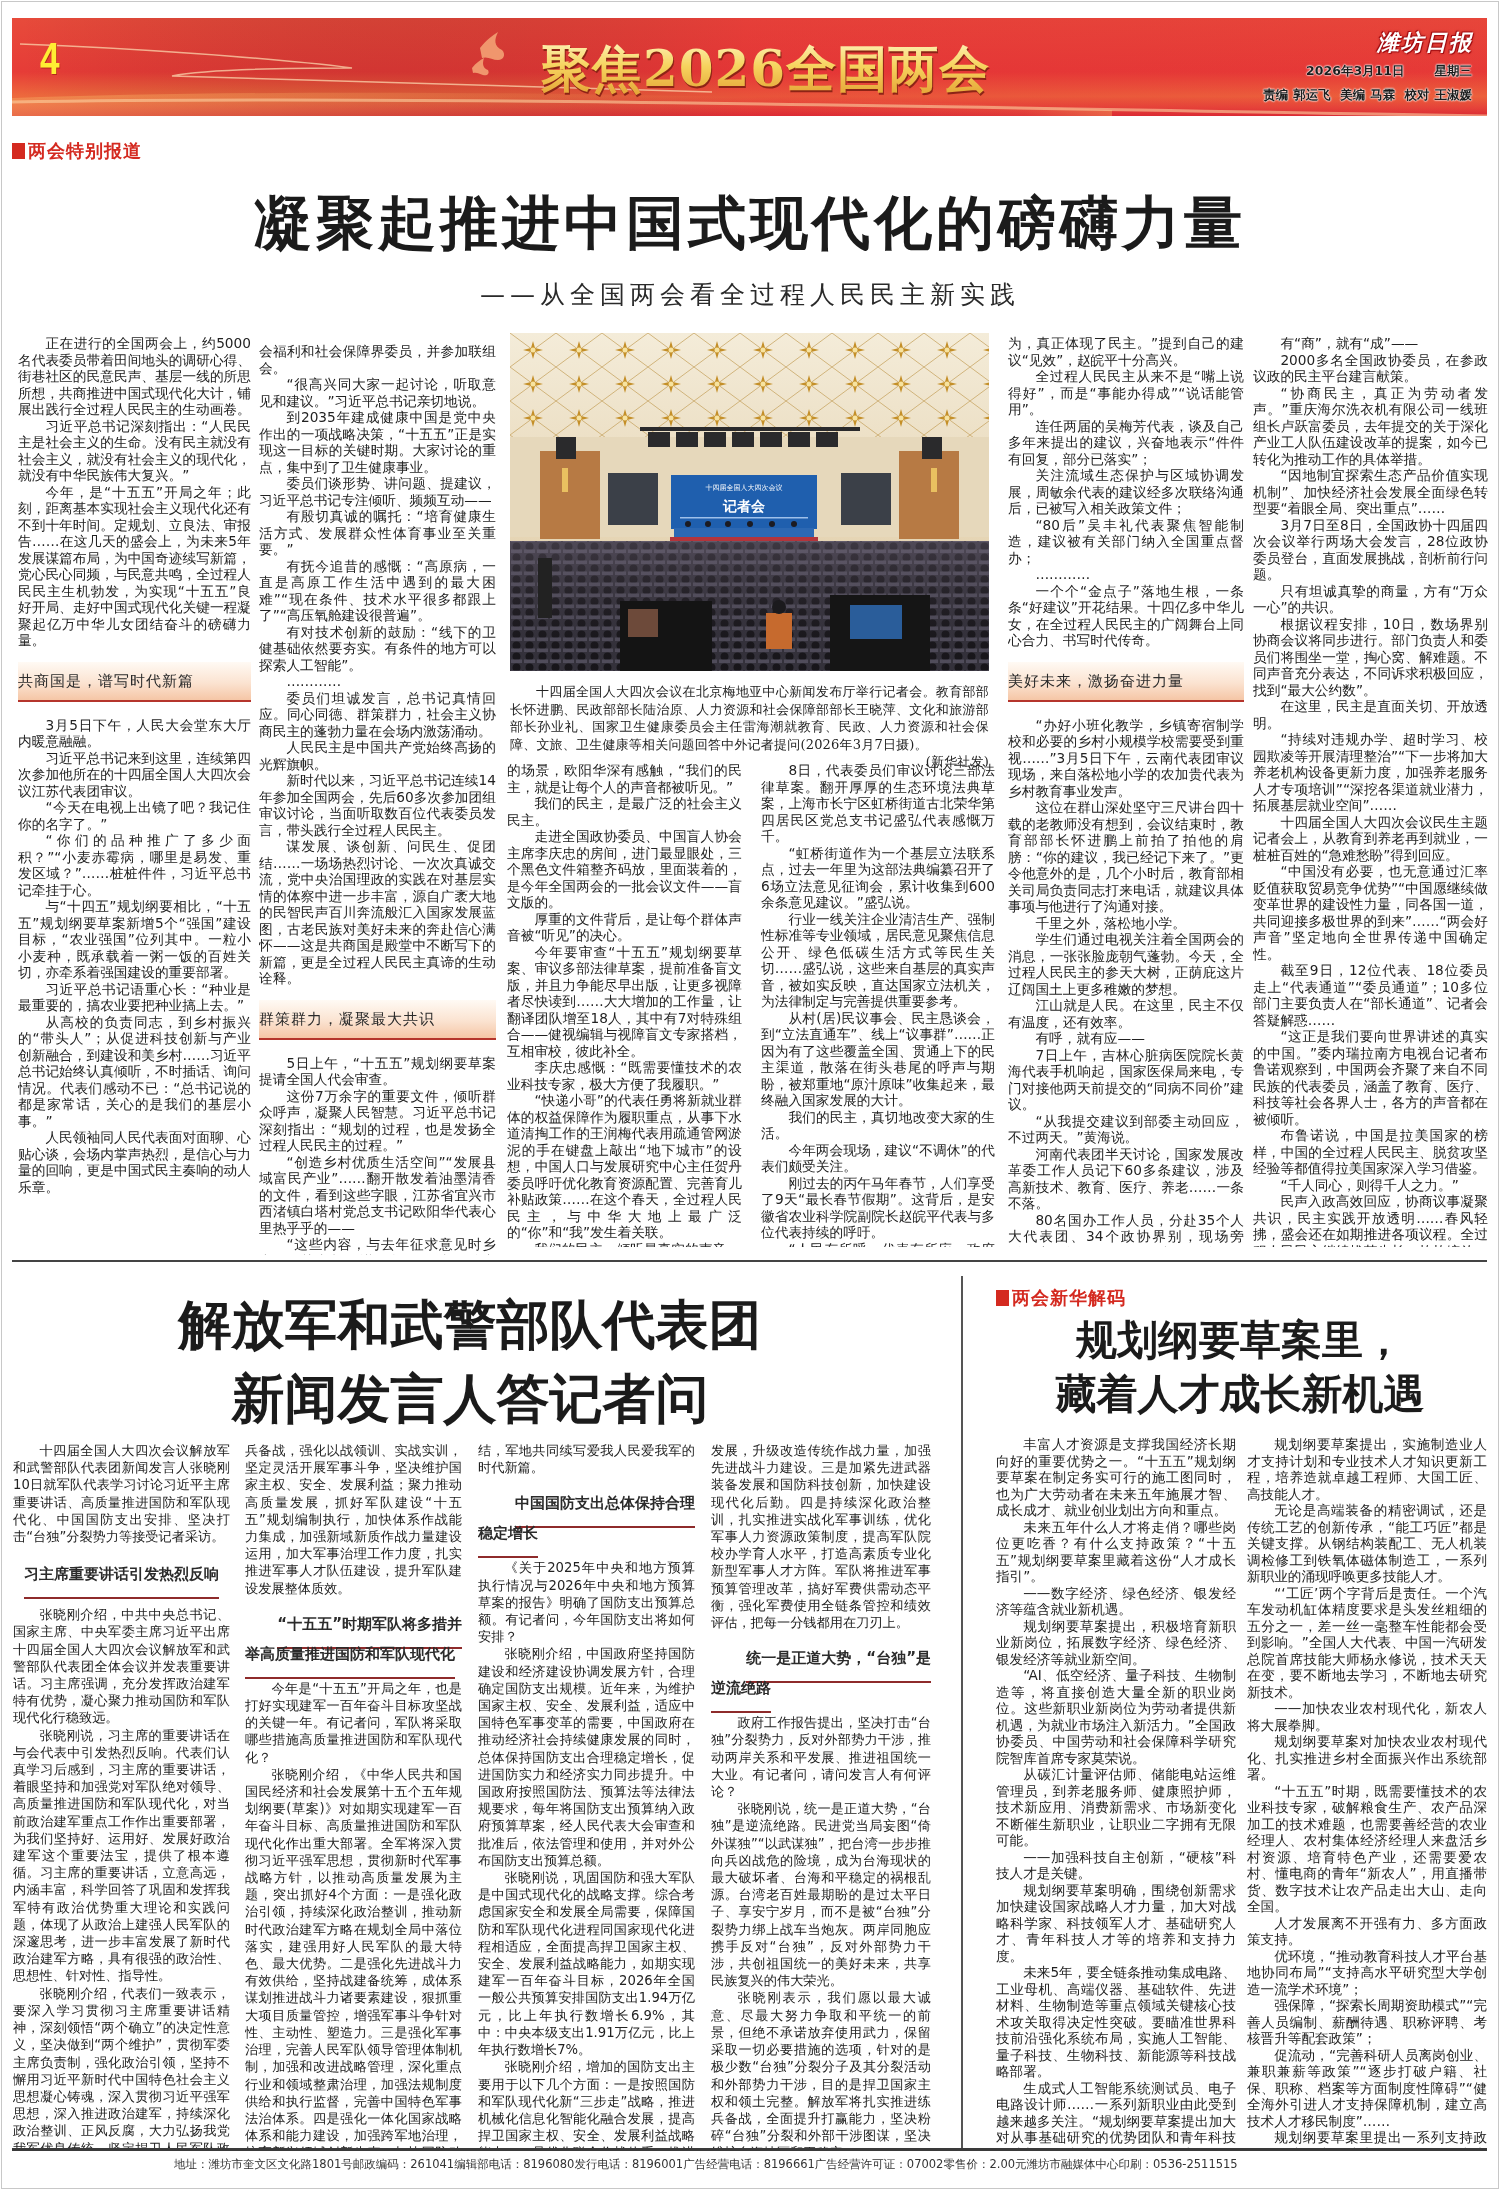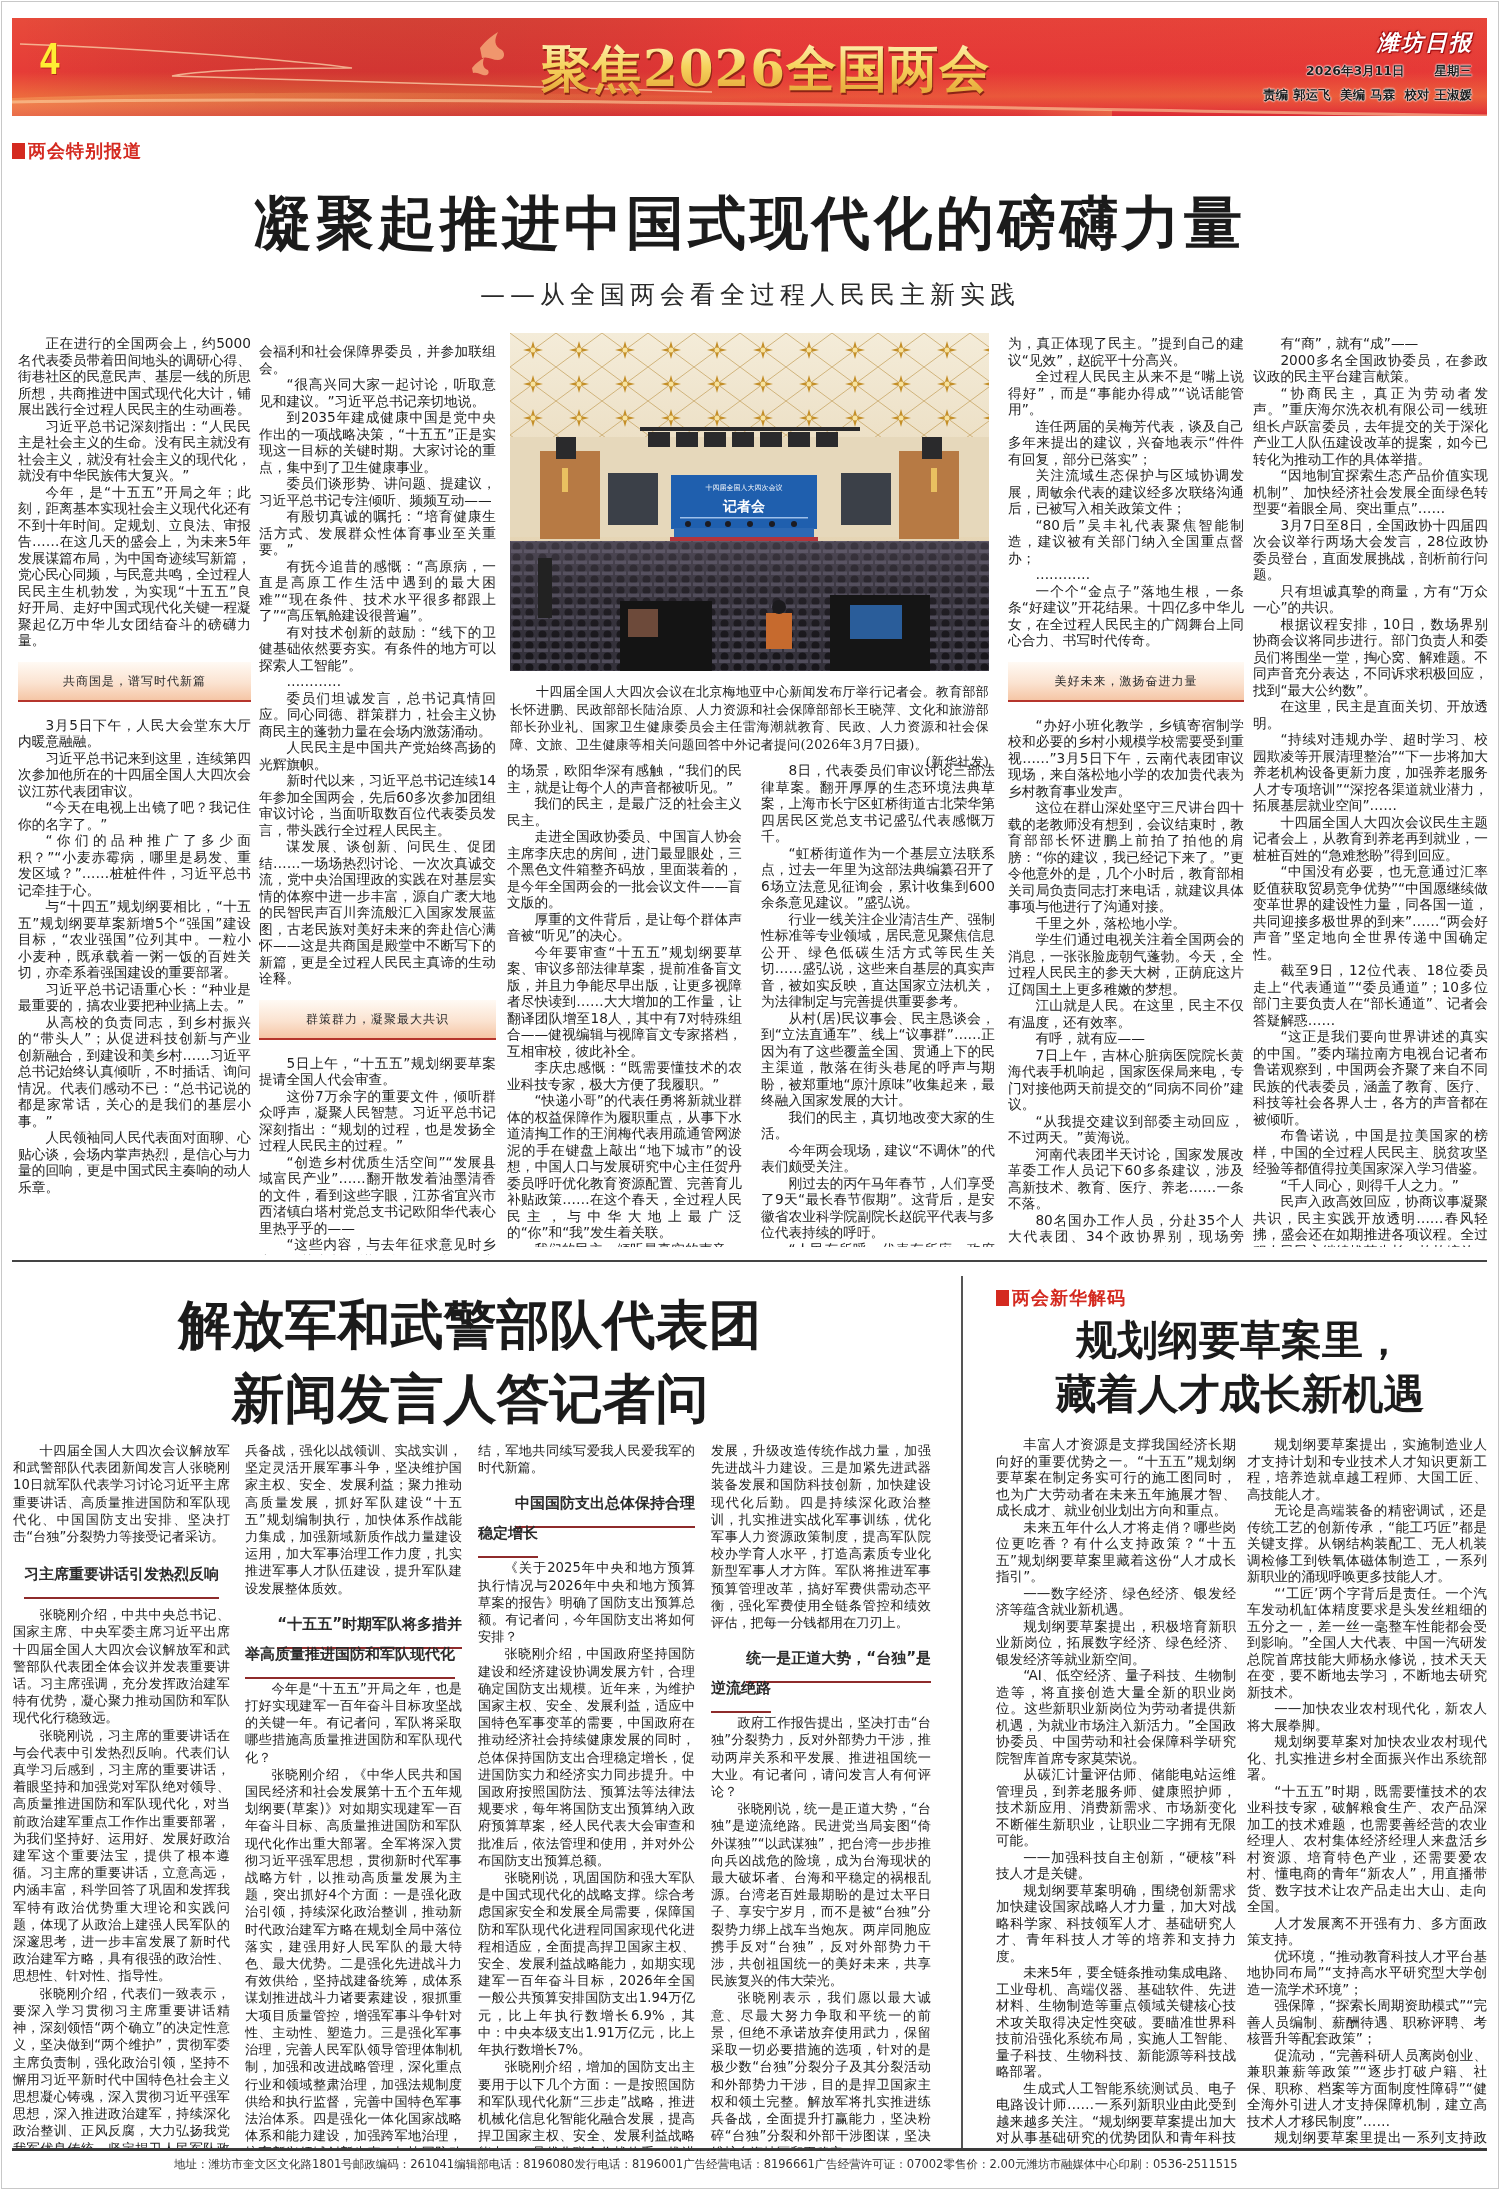--- a/index.html
+++ b/index.html
@@ -35,21 +35,21 @@
          line-height:60px;color:#1b1b1b;white-space:nowrap;}
   .h-tal{position:absolute;left:980px;width:520px;text-align:center;font:bold 41px "DejaVu Serif",serif;
          line-height:48px;color:#1b1b1b;white-space:nowrap;}
   
   .col{position:absolute;overflow:hidden;text-align:justify;}
   .col p{margin:0;text-indent:2em;}
   .col p.cont{text-indent:0;}
   .tcol{font-size:13.7px;line-height:16.5px;}
   .bcol{font-size:13.2px;line-height:17.2px;}
   .rcol{font-size:13.6px;line-height:16.5px;}
-  .sbox{height:38px;line-height:38px;margin:13px 0 15px;text-align:center;text-indent:0;font-size:12px;
+  .sbox{height:38px;line-height:38px;margin:13px 0 15px;text-align:left;text-indent:0;font-size:15px;
         letter-spacing:1px;color:#2b2b2b;background:linear-gradient(180deg,#fffaf4 0%,#fbe3d1 55%,#f5c6a6 100%);
         border-bottom:2px solid #b5352c;}
   .ul-sub{text-indent:0;font-weight:bold;font-size:15px;color:#2b2b2b;margin:12px 0 11px;}
   .ul-sub.one{margin:14px 0 17px;}
   .ul-sub .ln{display:block;line-height:30px;white-space:nowrap;}
   .ul-sub .ln span{border-bottom:2px solid #8e2b2b;padding-bottom:14px;}
   .ul-sub .r{text-align:right;} .ul-sub .l{text-align:left;} .ul-sub .c{text-align:center;}
   
   .photo{position:absolute;left:510px;top:333px;width:479px;height:338px;overflow:hidden;background:#d946ef;}
   .caption{position:absolute;left:510px;top:683px;width:479px;font:13px "DejaVu Serif",serif;line-height:17.5px;

